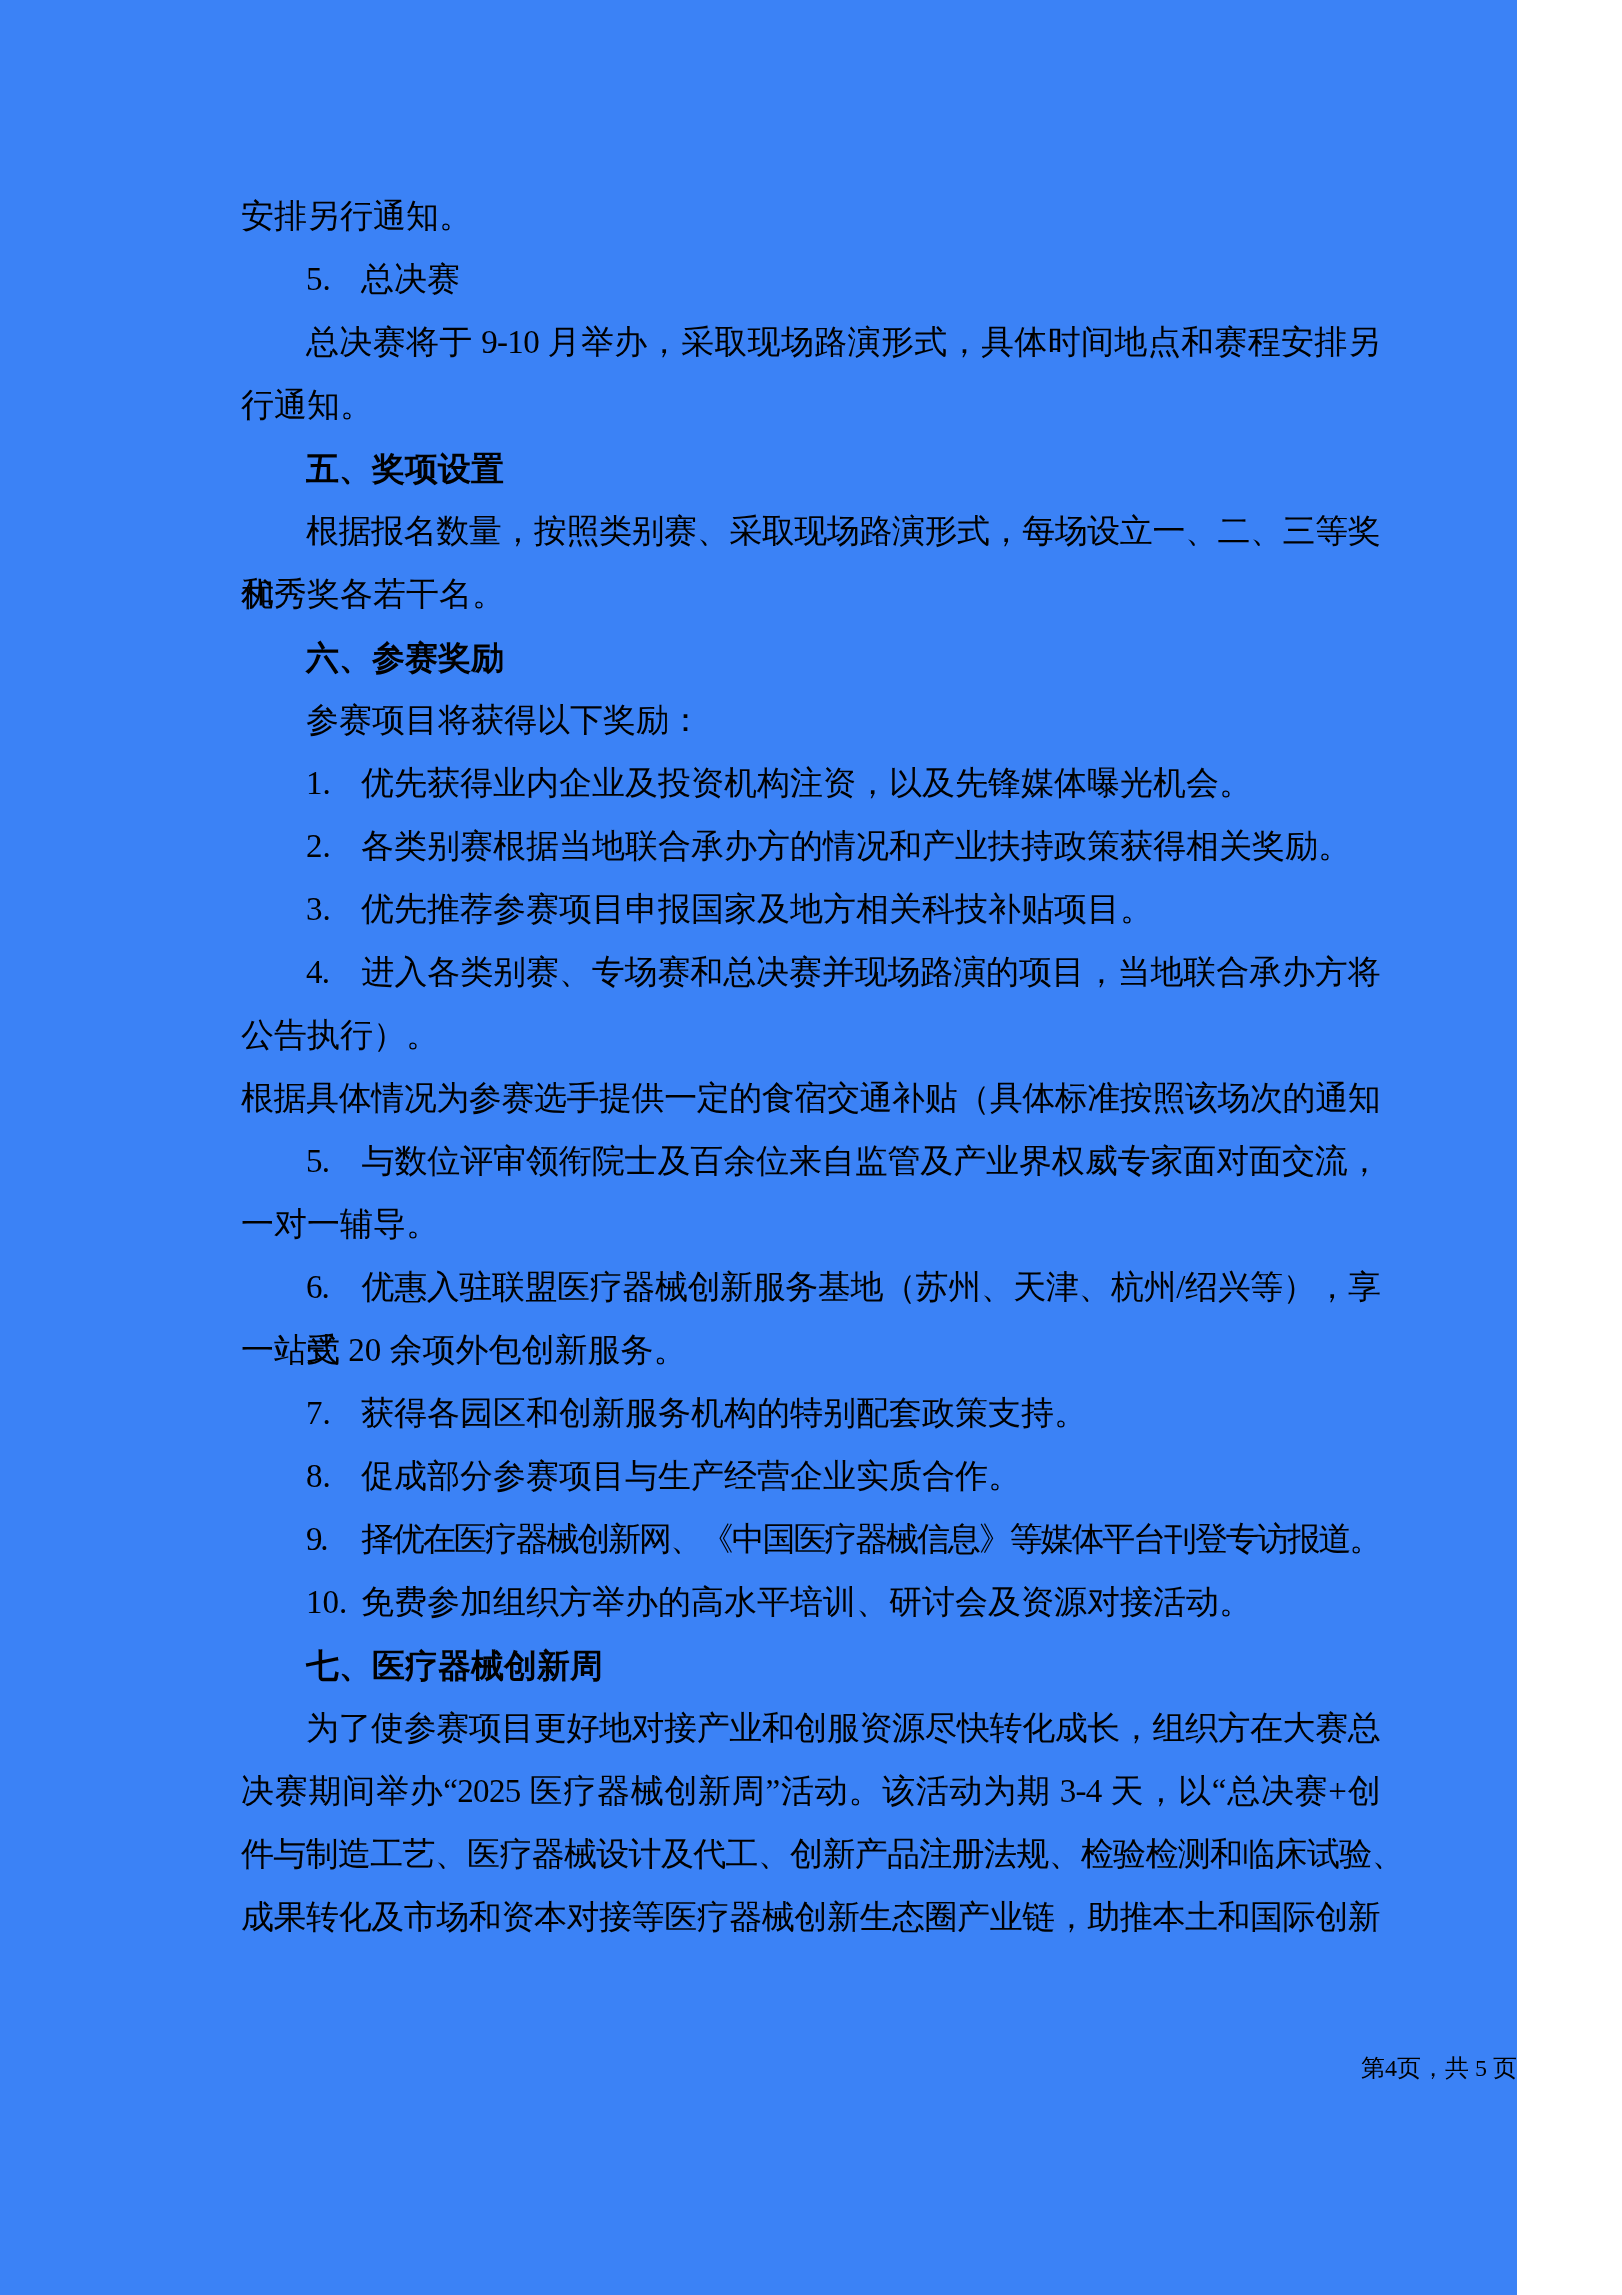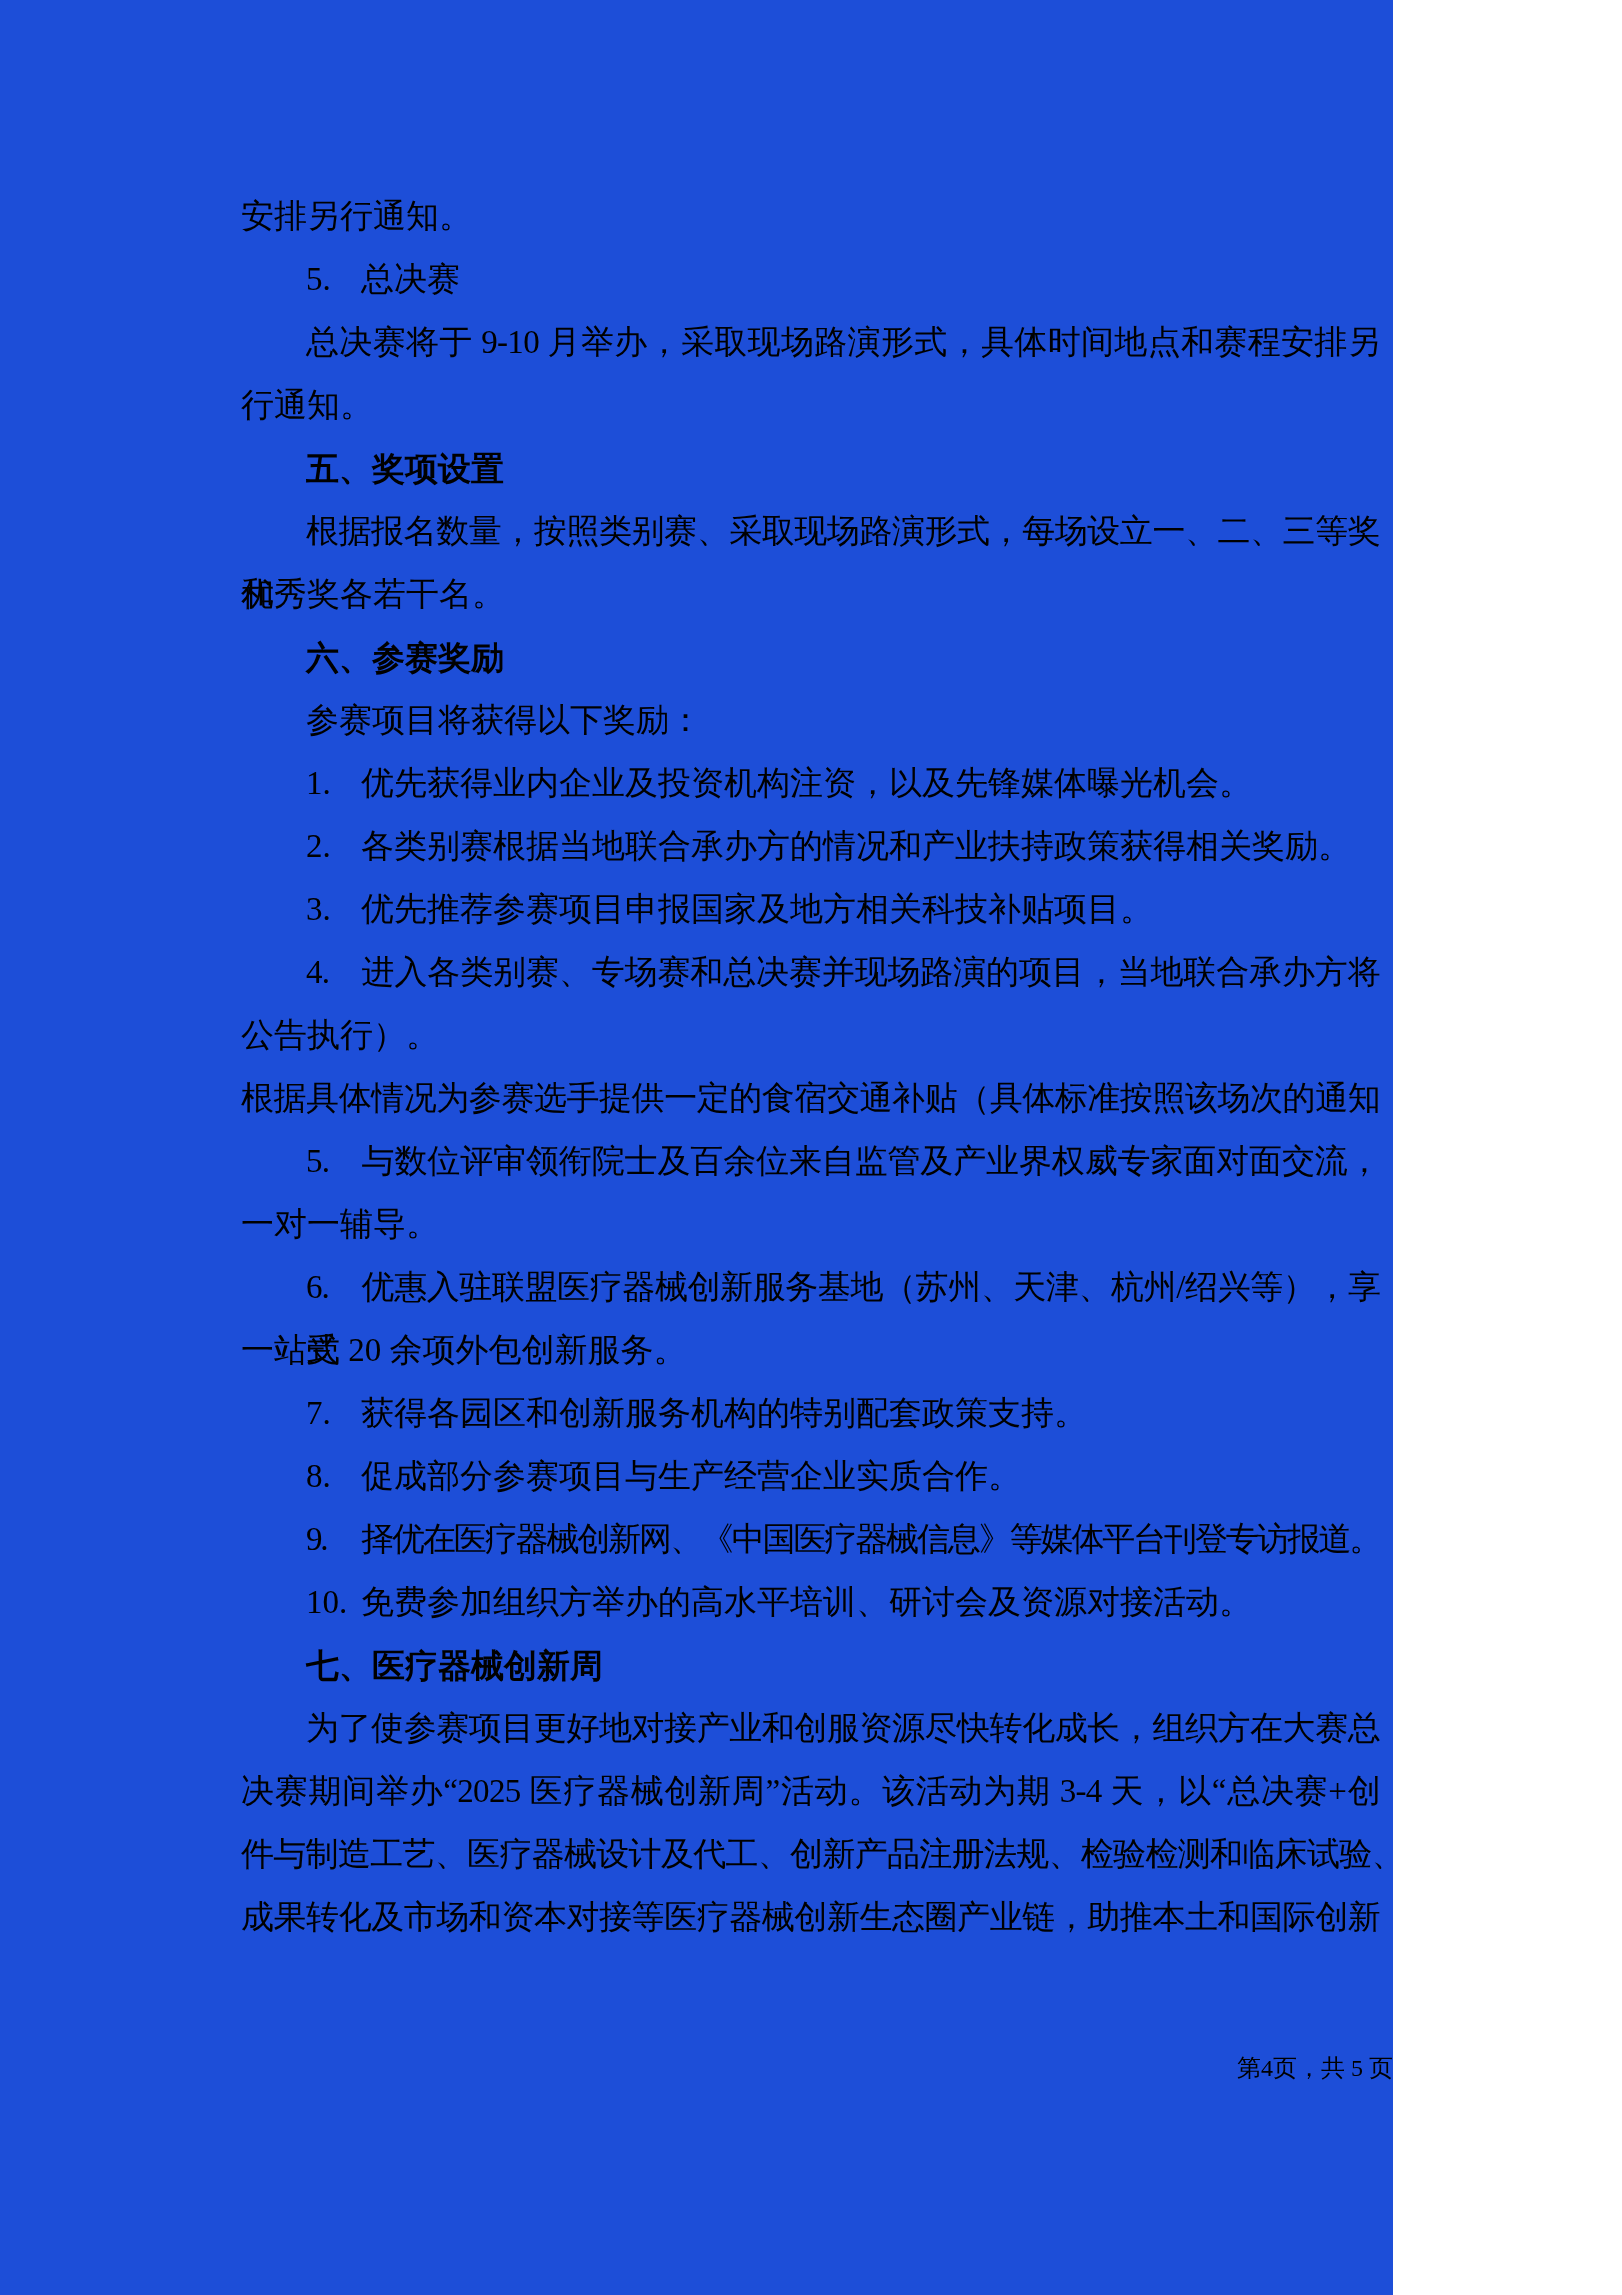--- a/index.html
+++ b/index.html
@@ -2,23 +2,23 @@
 <html lang="zh" style="font-size:10.5px"><head>
 <meta charset="utf-8">
 <style>
   html, body {
     margin: 0;
     padding: 0;
     background: #ffffff;
   }
   .page {
     position: relative;
-    width: 1393px;
+    width: 1517px;
     height: 2295px;
-    background: #1d4ed8;
+    background: #3b82f6;
     color: #000000;
     overflow: hidden;
   }
   .content {
     position: absolute;
     left: 241px;
     top: 185px;
     width: 1139px;
   }
   .line {

